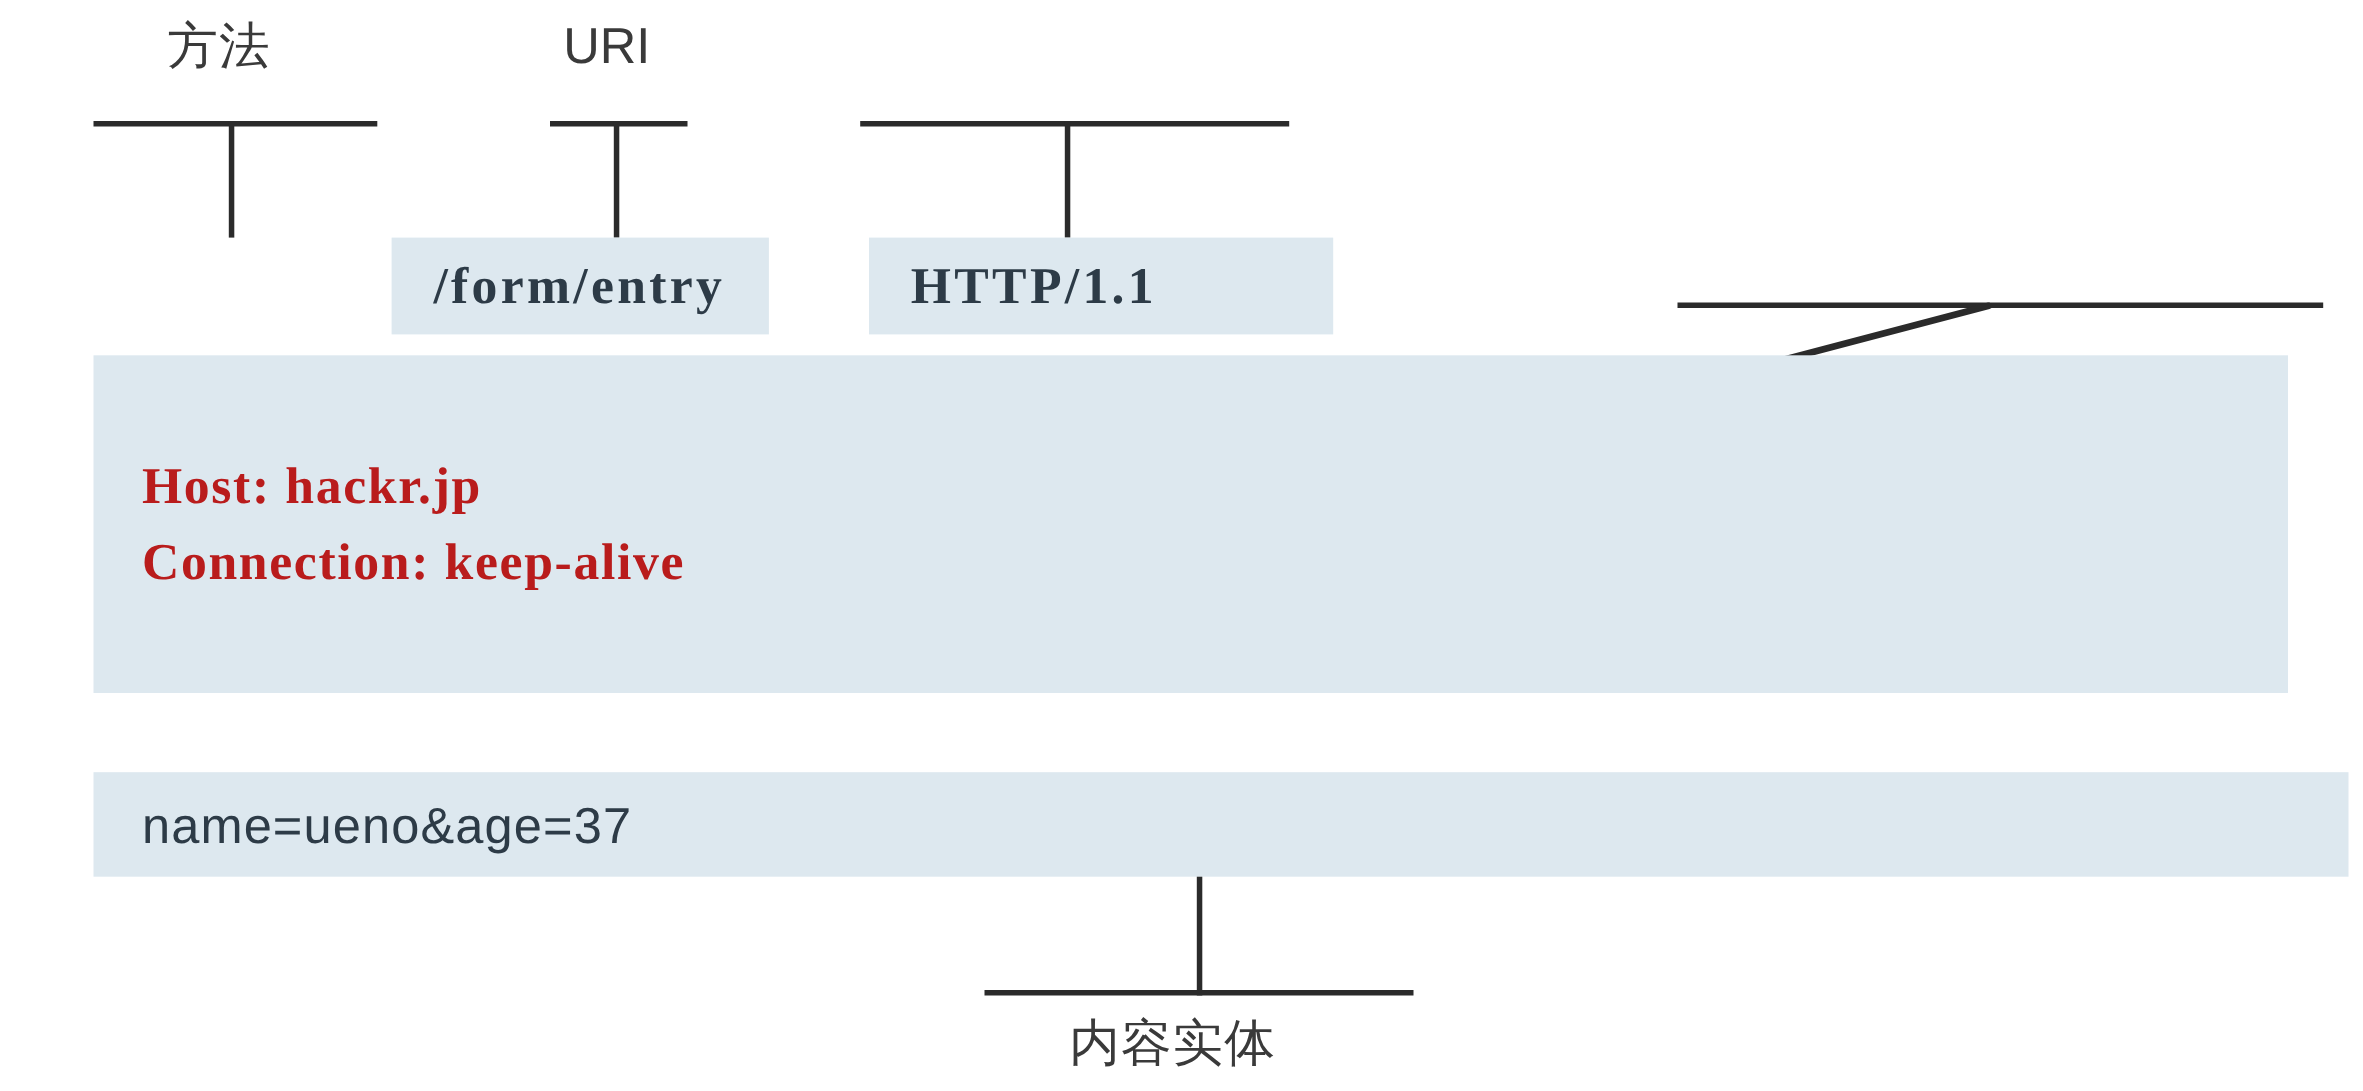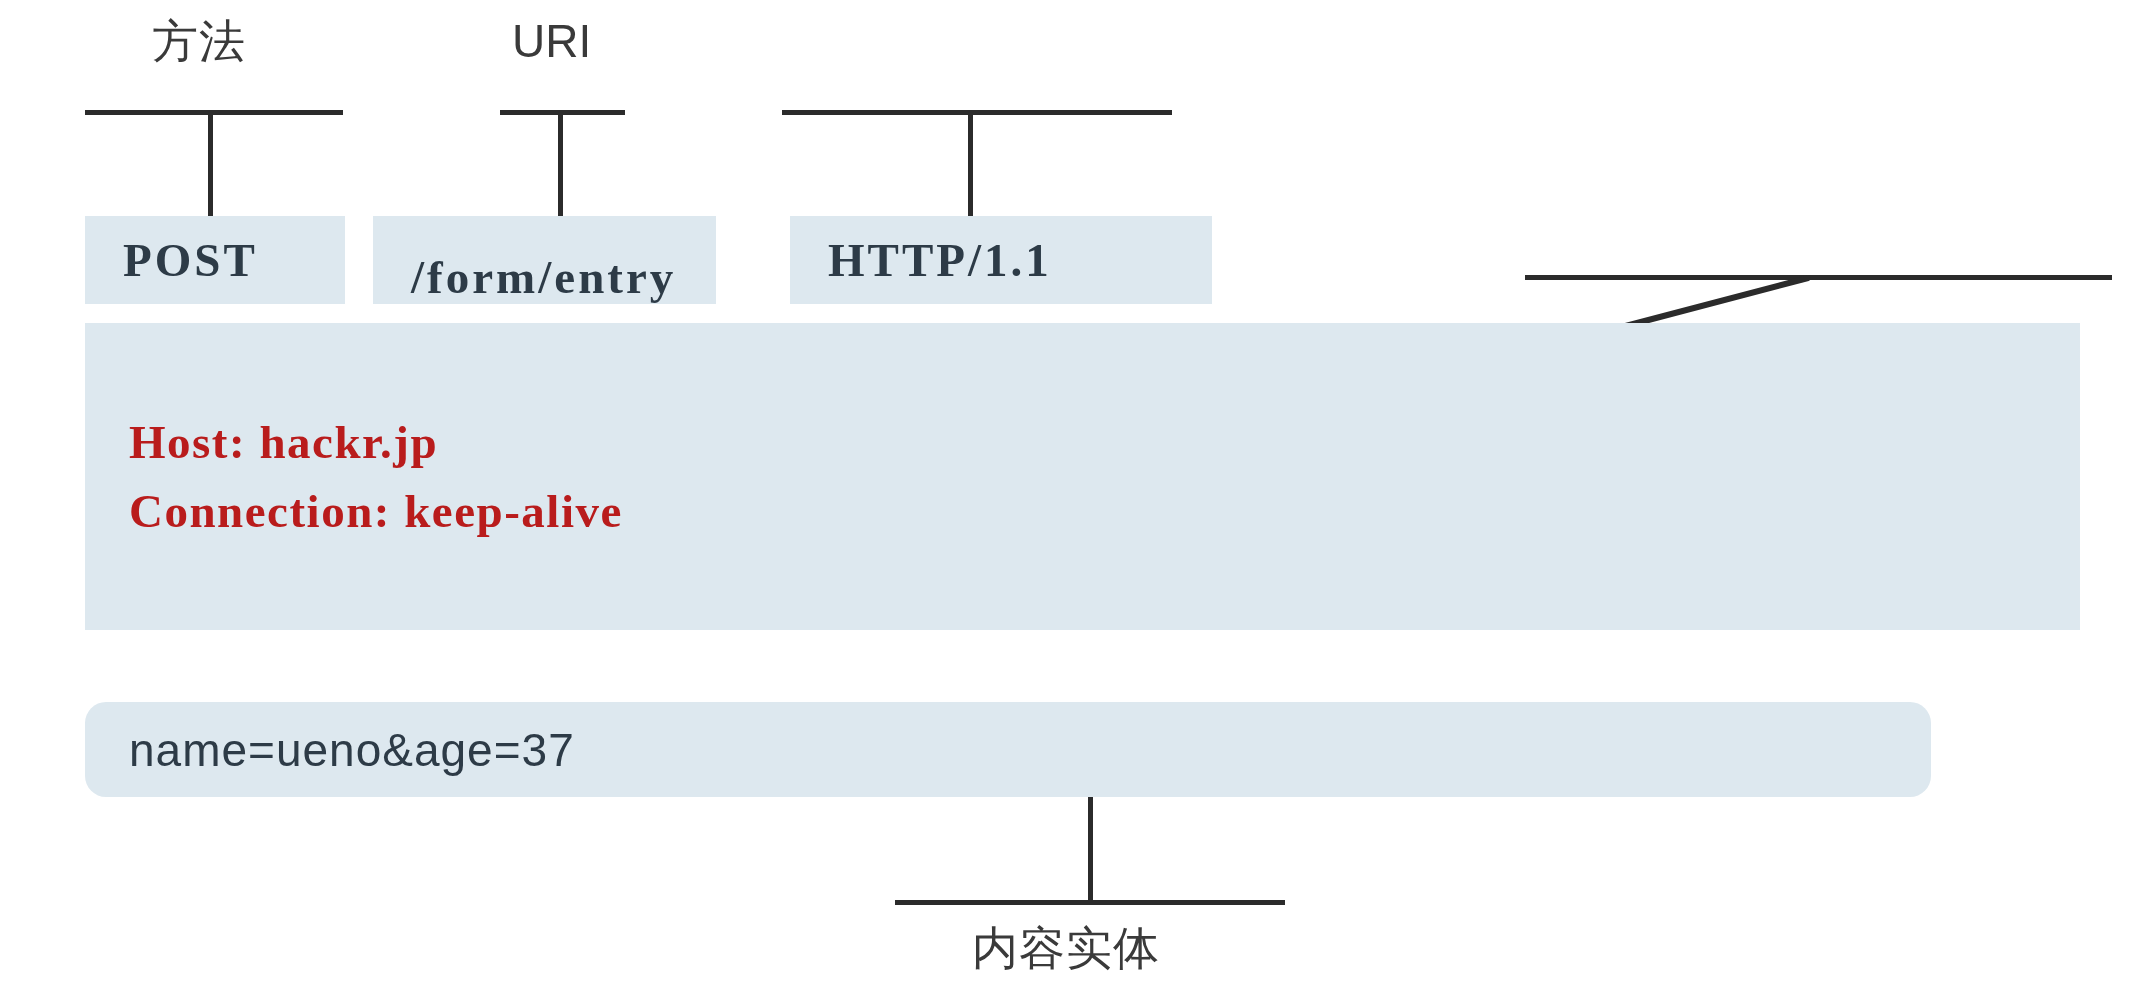--- a/index.html
+++ b/index.html
@@ -90,45 +90,42 @@
 
   <div class="hline" style="left:85px;top:110px;width:258px;"></div>
   <div class="vline" style="left:208px;top:110px;height:106px;"></div>
 
   <div class="hline" style="left:500px;top:110px;width:125px;"></div>
   <div class="vline" style="left:558px;top:110px;height:106px;"></div>
 
   <div class="hline" style="left:782px;top:110px;width:390px;"></div>
   <div class="vline" style="left:968px;top:110px;height:106px;"></div>
 
-  <div class="field reqcell" style="left:85px;top:216px;width:260px;height:88px;">
-    <span class="txt">POST</span>
-  </div>
 
-  <div class="field reqcell" style="left:373px;top:216px;width:343px;height:88px;align-items:flex-end;">
+  <div class="field reqcell" style="left:356px;top:216px;width:343px;height:88px;">
     <span class="txt">/form/entry</span>
   </div>
 
   <div class="field reqcell" style="left:790px;top:216px;width:422px;height:88px;">
     <span class="txt">HTTP/1.1</span>
   </div>
 
 
   <div class="hline" style="left:1525px;top:275px;width:587px;"></div>
 
   <svg id="diag-leader" width="300" height="90" viewBox="0 0 300 90">
     <line x1="18" y1="68" x2="208" y2="18" stroke="#2b2b2b" stroke-width="6" stroke-linecap="round"></line>
   </svg>
 
   <div class="field" id="headers-block" style="left:85px;top:323px;width:1995px;height:307px;">
     <div class="hdrline">Host: hackr.jp</div>
     <div class="hdrline">Connection: keep-alive</div>
   </div>
 
-  <div class="field" id="body-block" style="left:85px;top:702px;width:1846px;height:95px;border-radius:21px;">
+  <div class="field" id="body-block" style="left:85px;top:702px;width:2050px;height:95px;">
     <span class="bodytxt">name=ueno&amp;age=37</span>
   </div>
 
   <div class="vline" style="left:1088px;top:797px;height:108px;"></div>
   <div class="hline" style="left:895px;top:900px;width:390px;"></div>
   <div class="callout" style="left:972px;top:925px;">内容实体</div>
 
 </div>
 
 </body></html>

